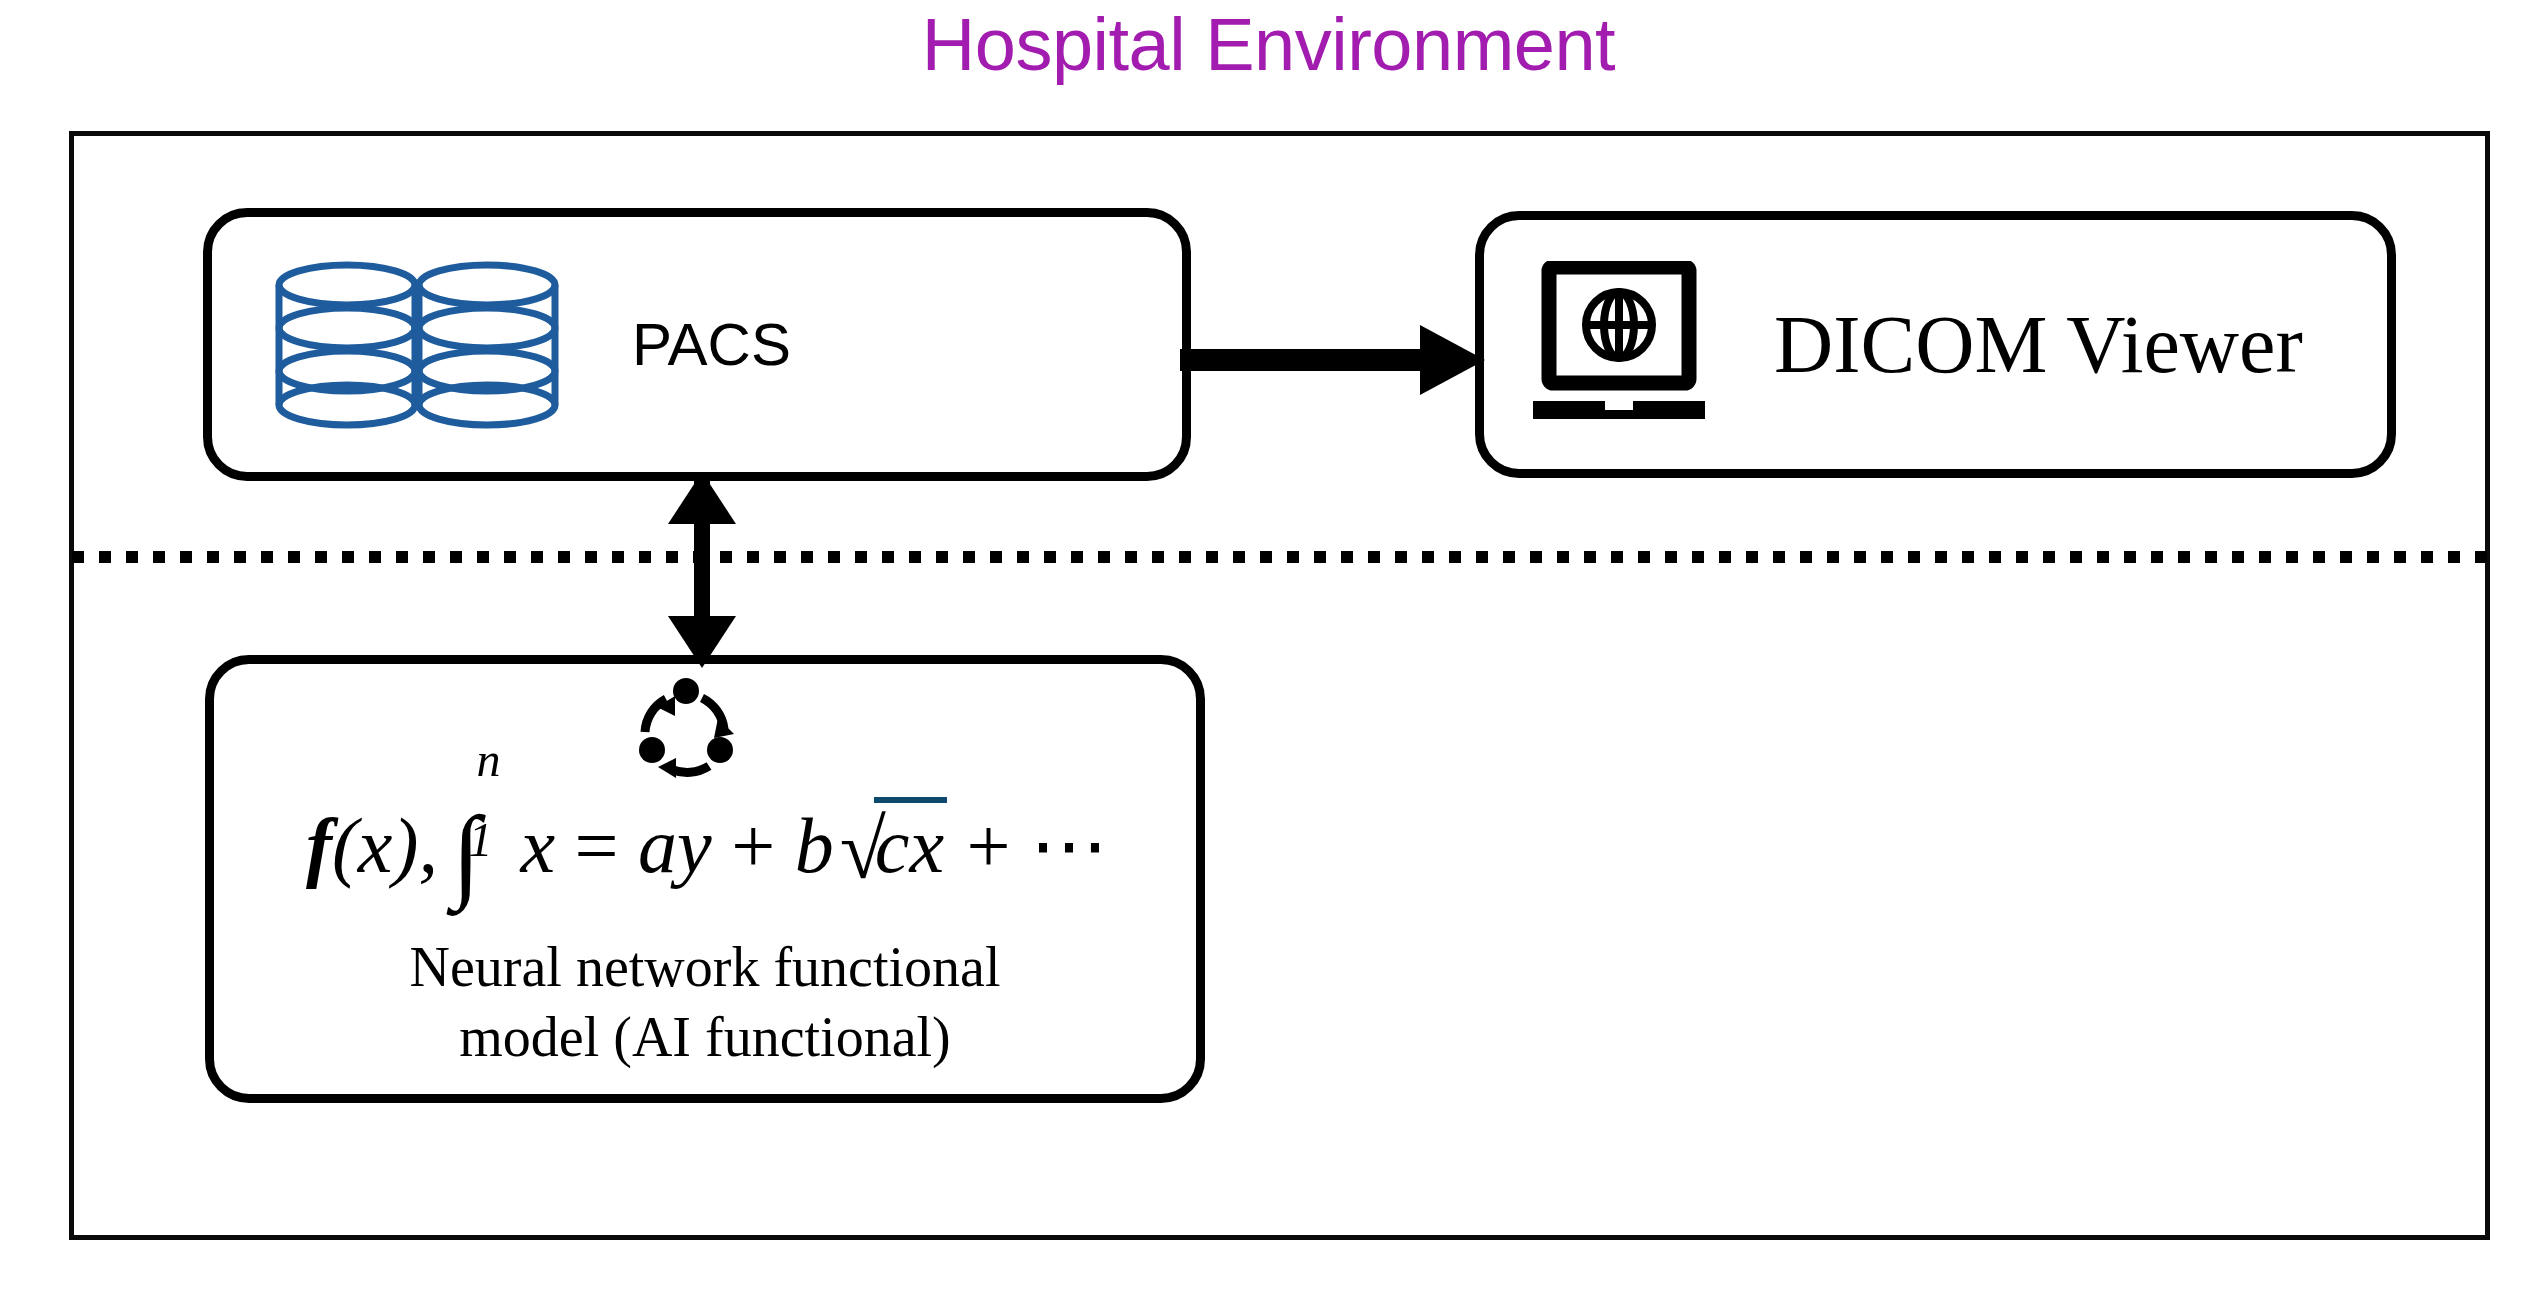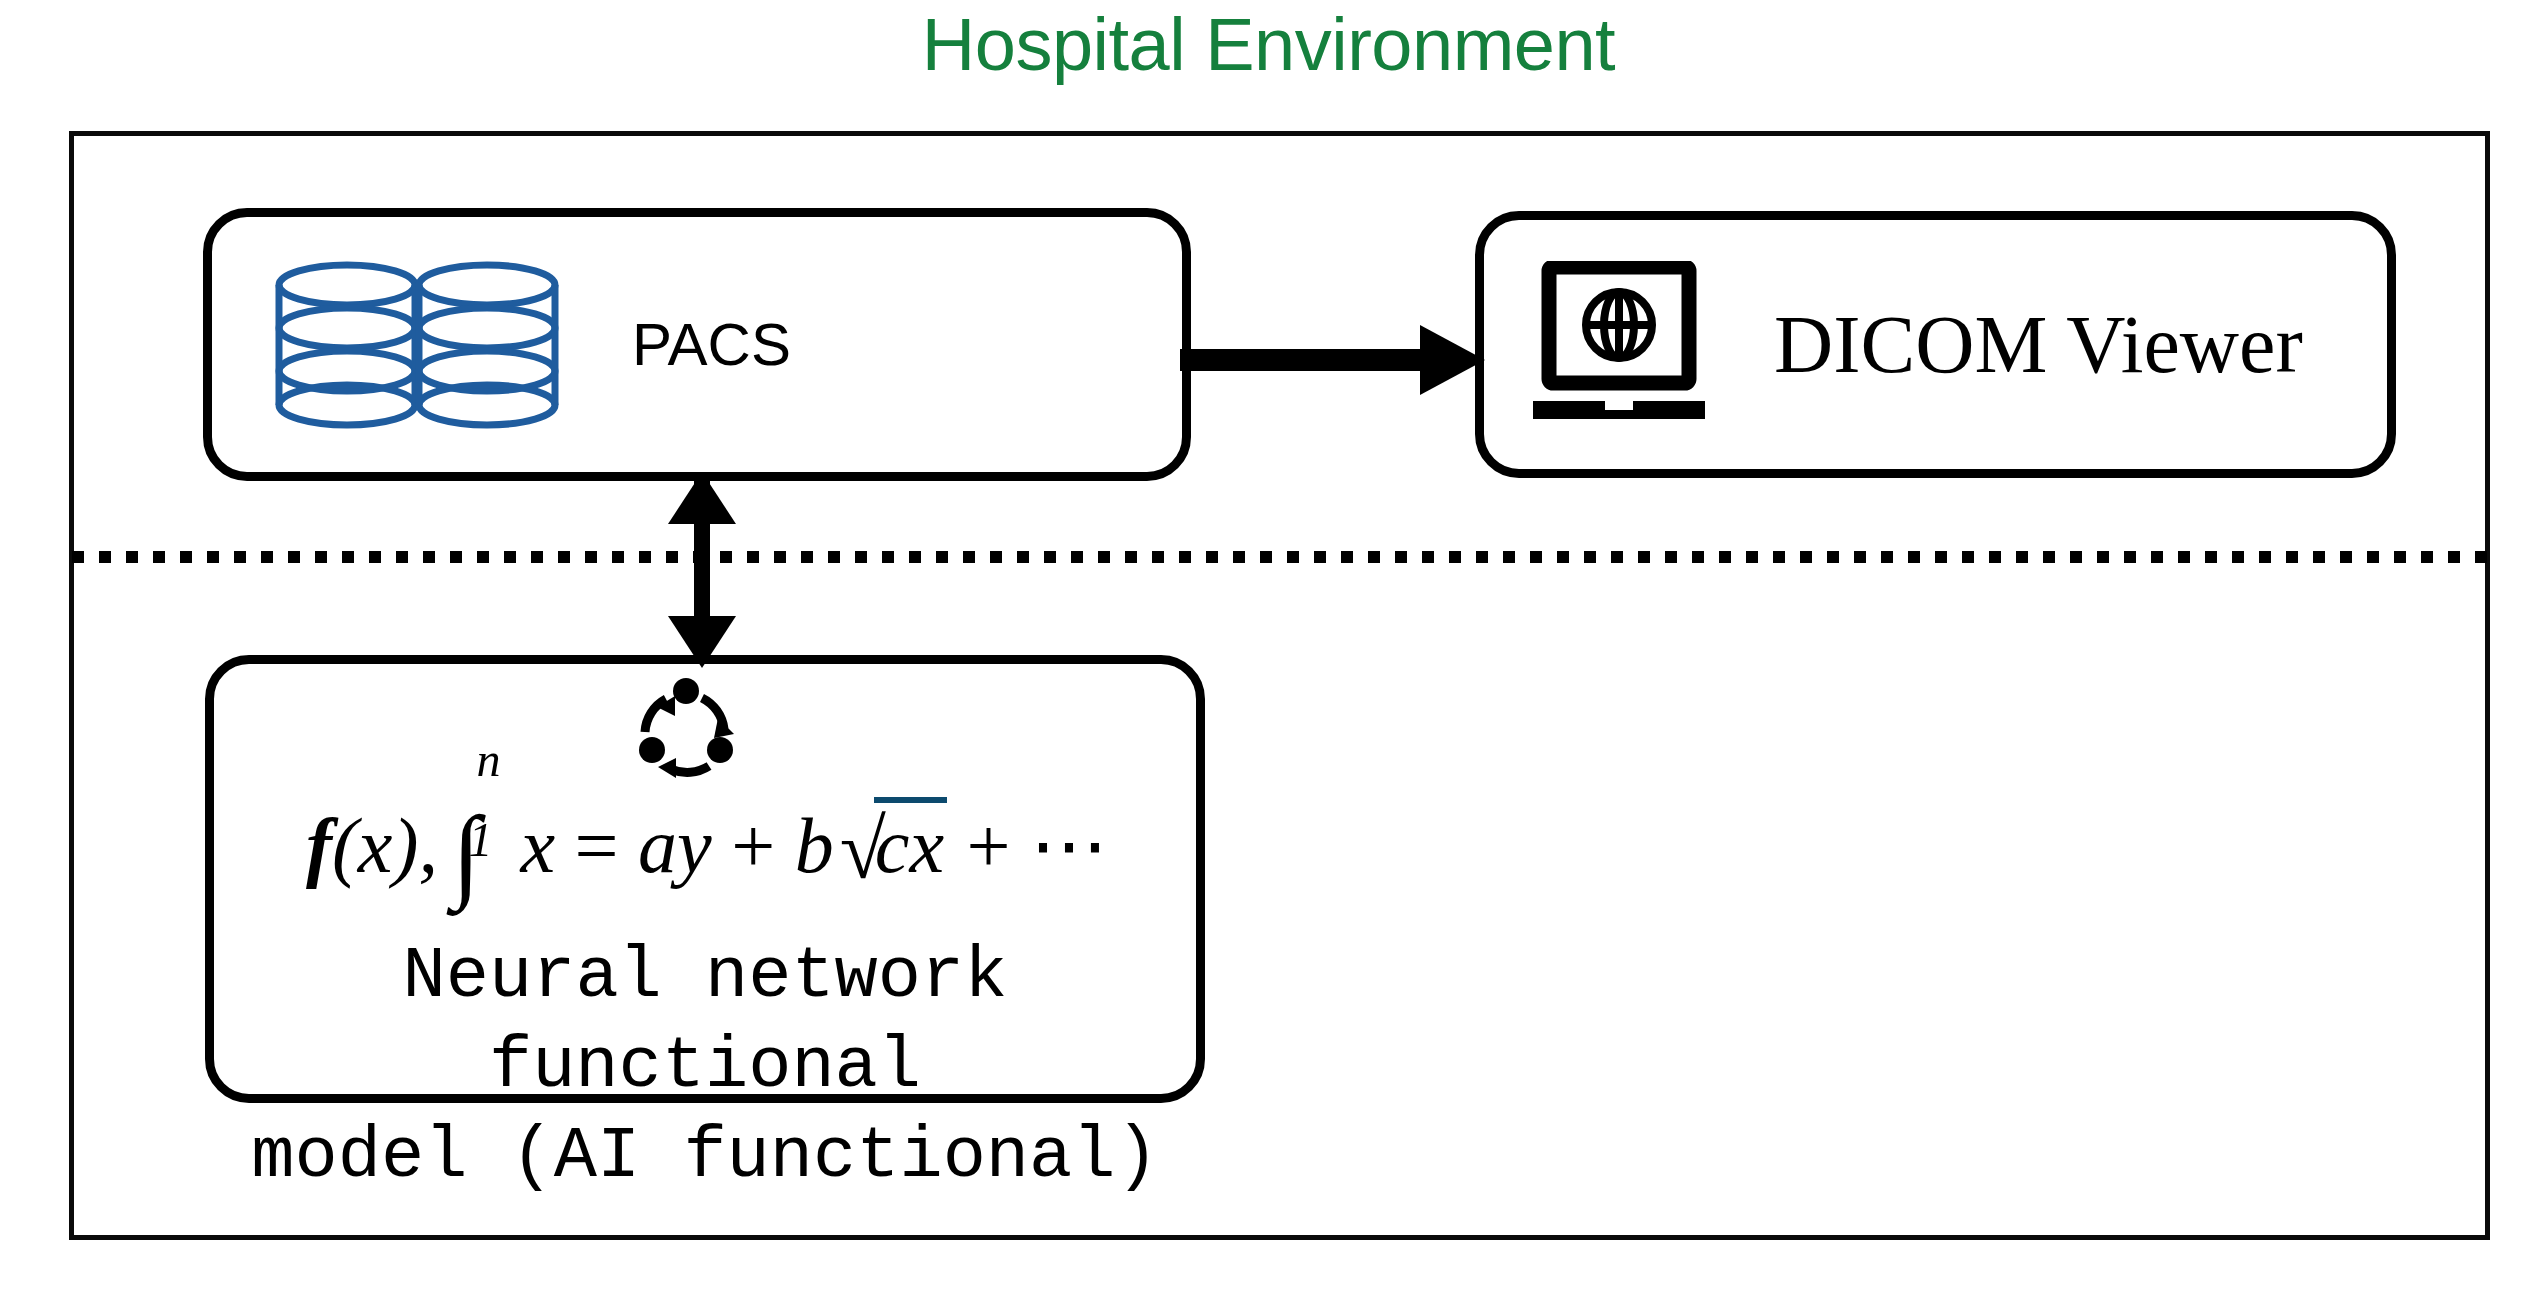--- a/index.html
+++ b/index.html
@@ -24,21 +24,21 @@
   
   #diagram-title {
     position: absolute;
     left: 0;
     top: 8px;
     width: 2537px;
     text-align: center;
     font-size: 74px;
     line-height: 1.0;
     font-family: "Liberation Sans", sans-serif;
-    color: #15803d;
+    color: #a21caf;
     letter-spacing: -0.5px;
     white-space: nowrap;
   }
 
   
   #environment-frame {
     position: absolute;
     left: 69px;
     top: 131px;
     width: 2421px;
@@ -203,23 +203,23 @@
     margin-left: -12px;
     font-style: italic;
   }
 
   #ai-caption {
     position: absolute;
     left: 0;
     right: 0;
     top: 268px;
     text-align: center;
-    font-size: 72px;
+    font-size: 56px;
     line-height: 1.25;
-    font-family: Liberation Mono, monospace;
+    font-family: Liberation Serif, serif;
   }
   #ai-caption .cap-line { display: block; }
 
   
   #pacs-to-dicom-arrow {
     position: absolute;
     left: 1180px;
     top: 315px;
     width: 310px;
     height: 90px;

